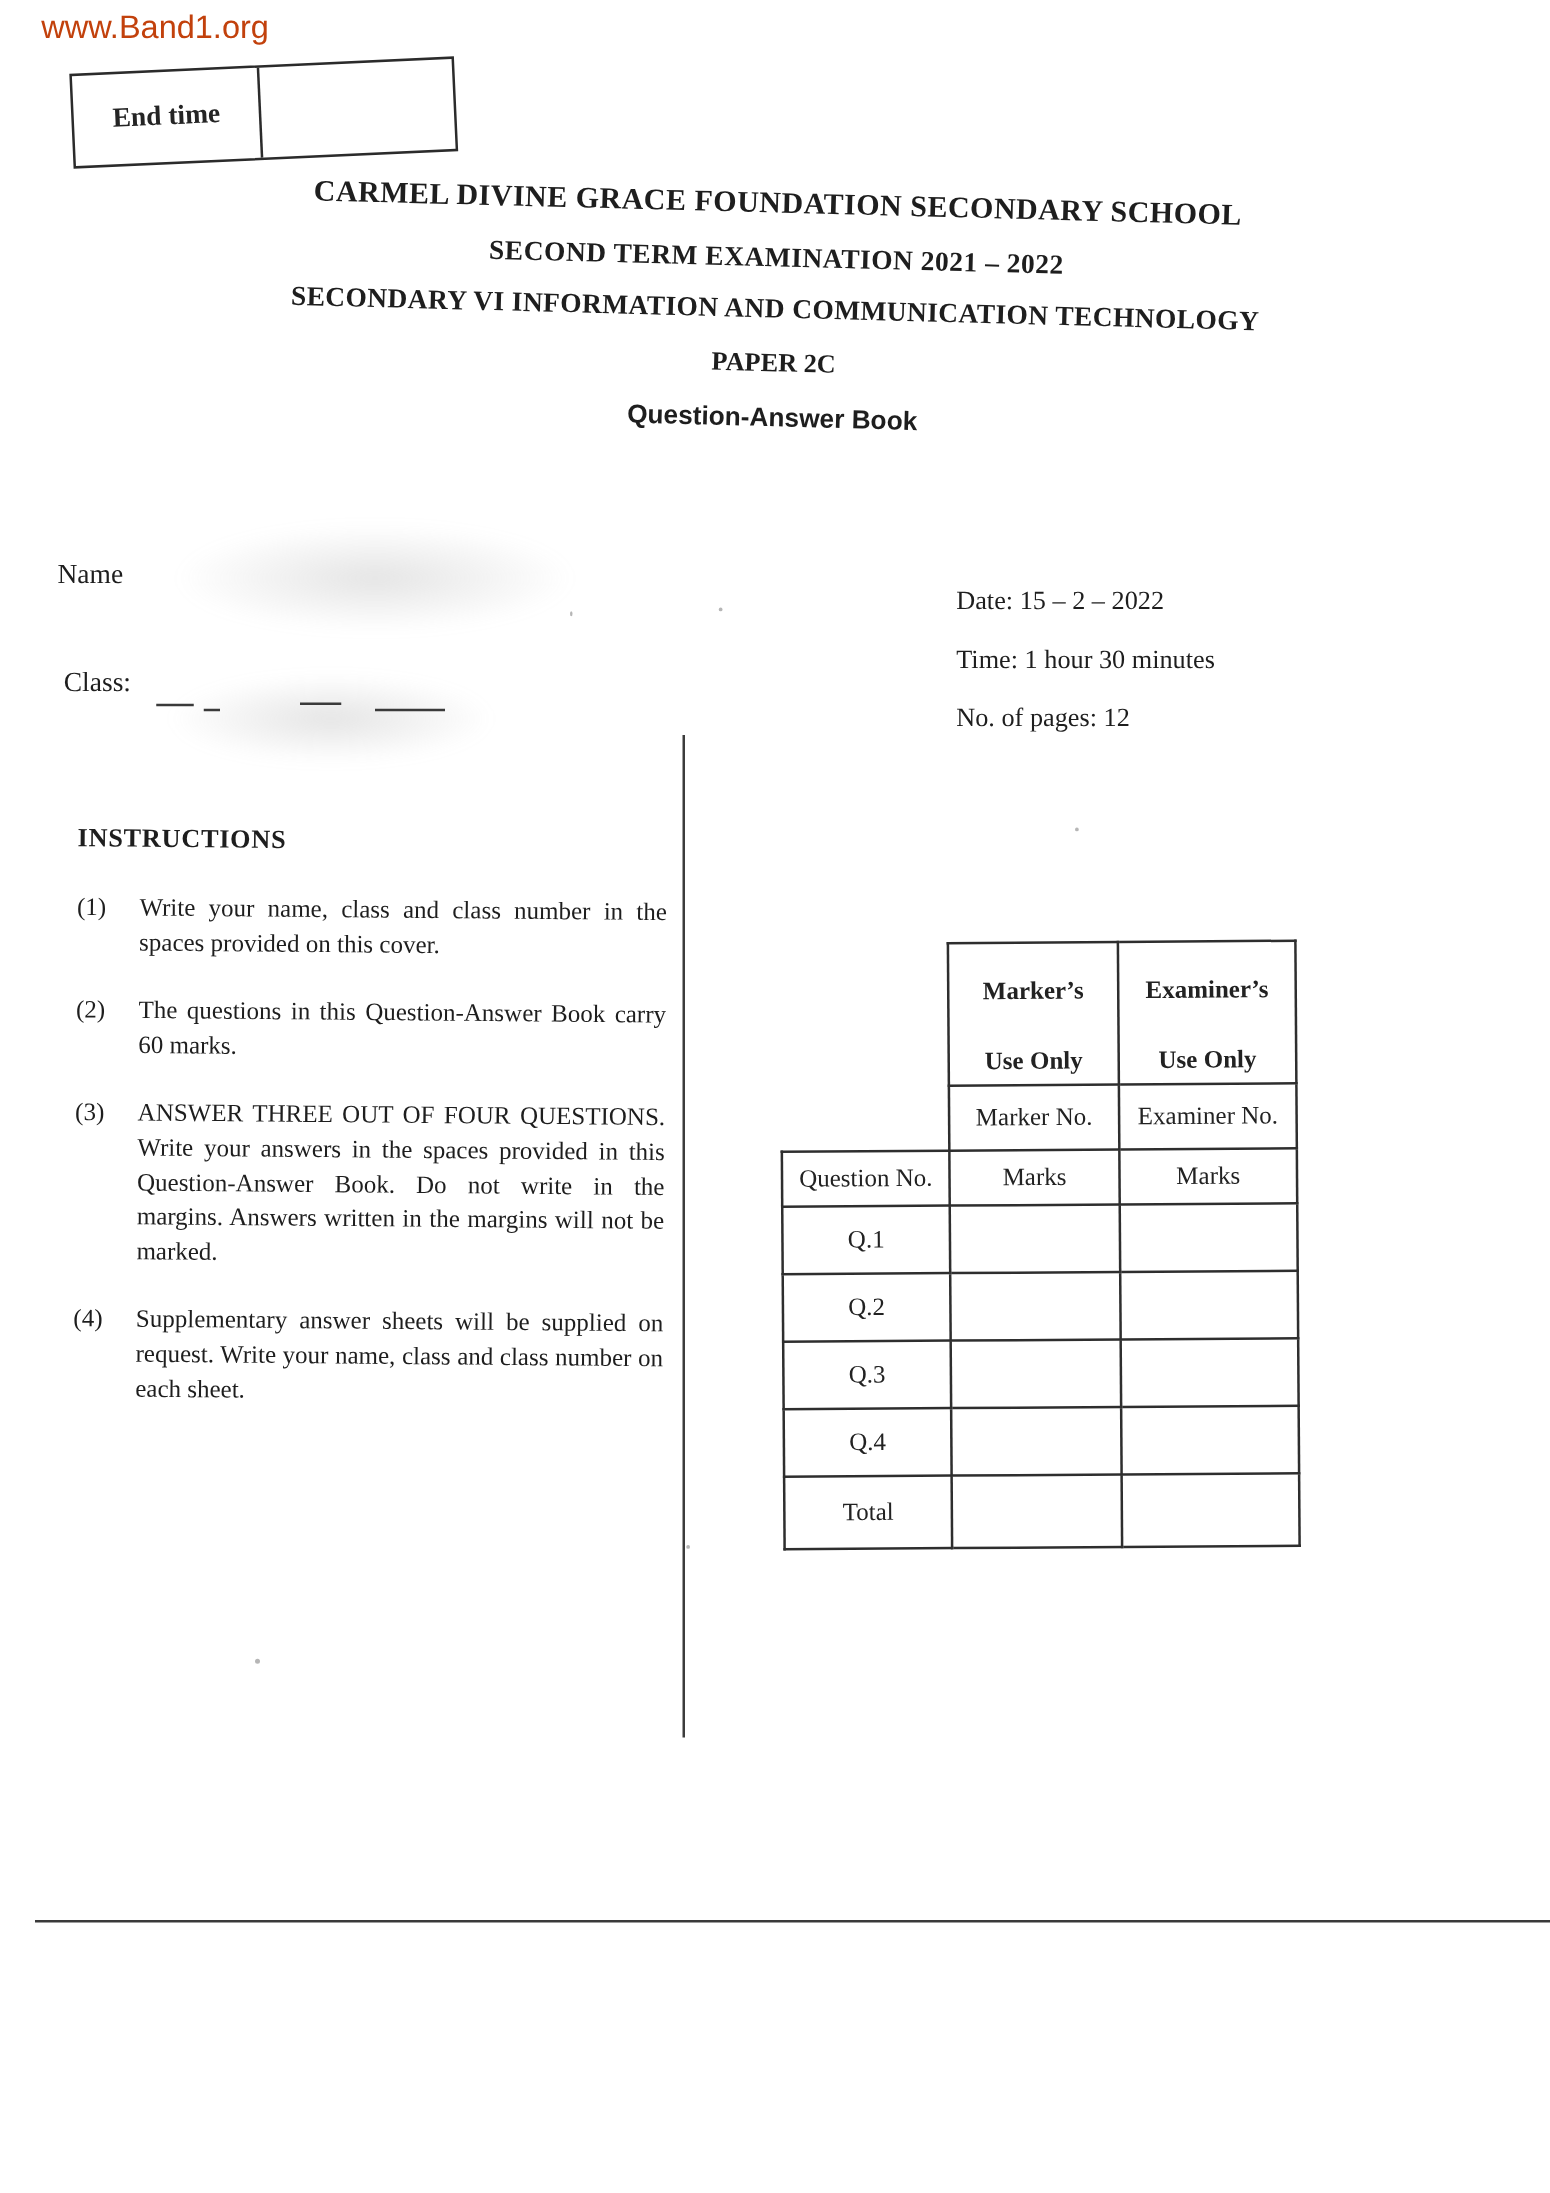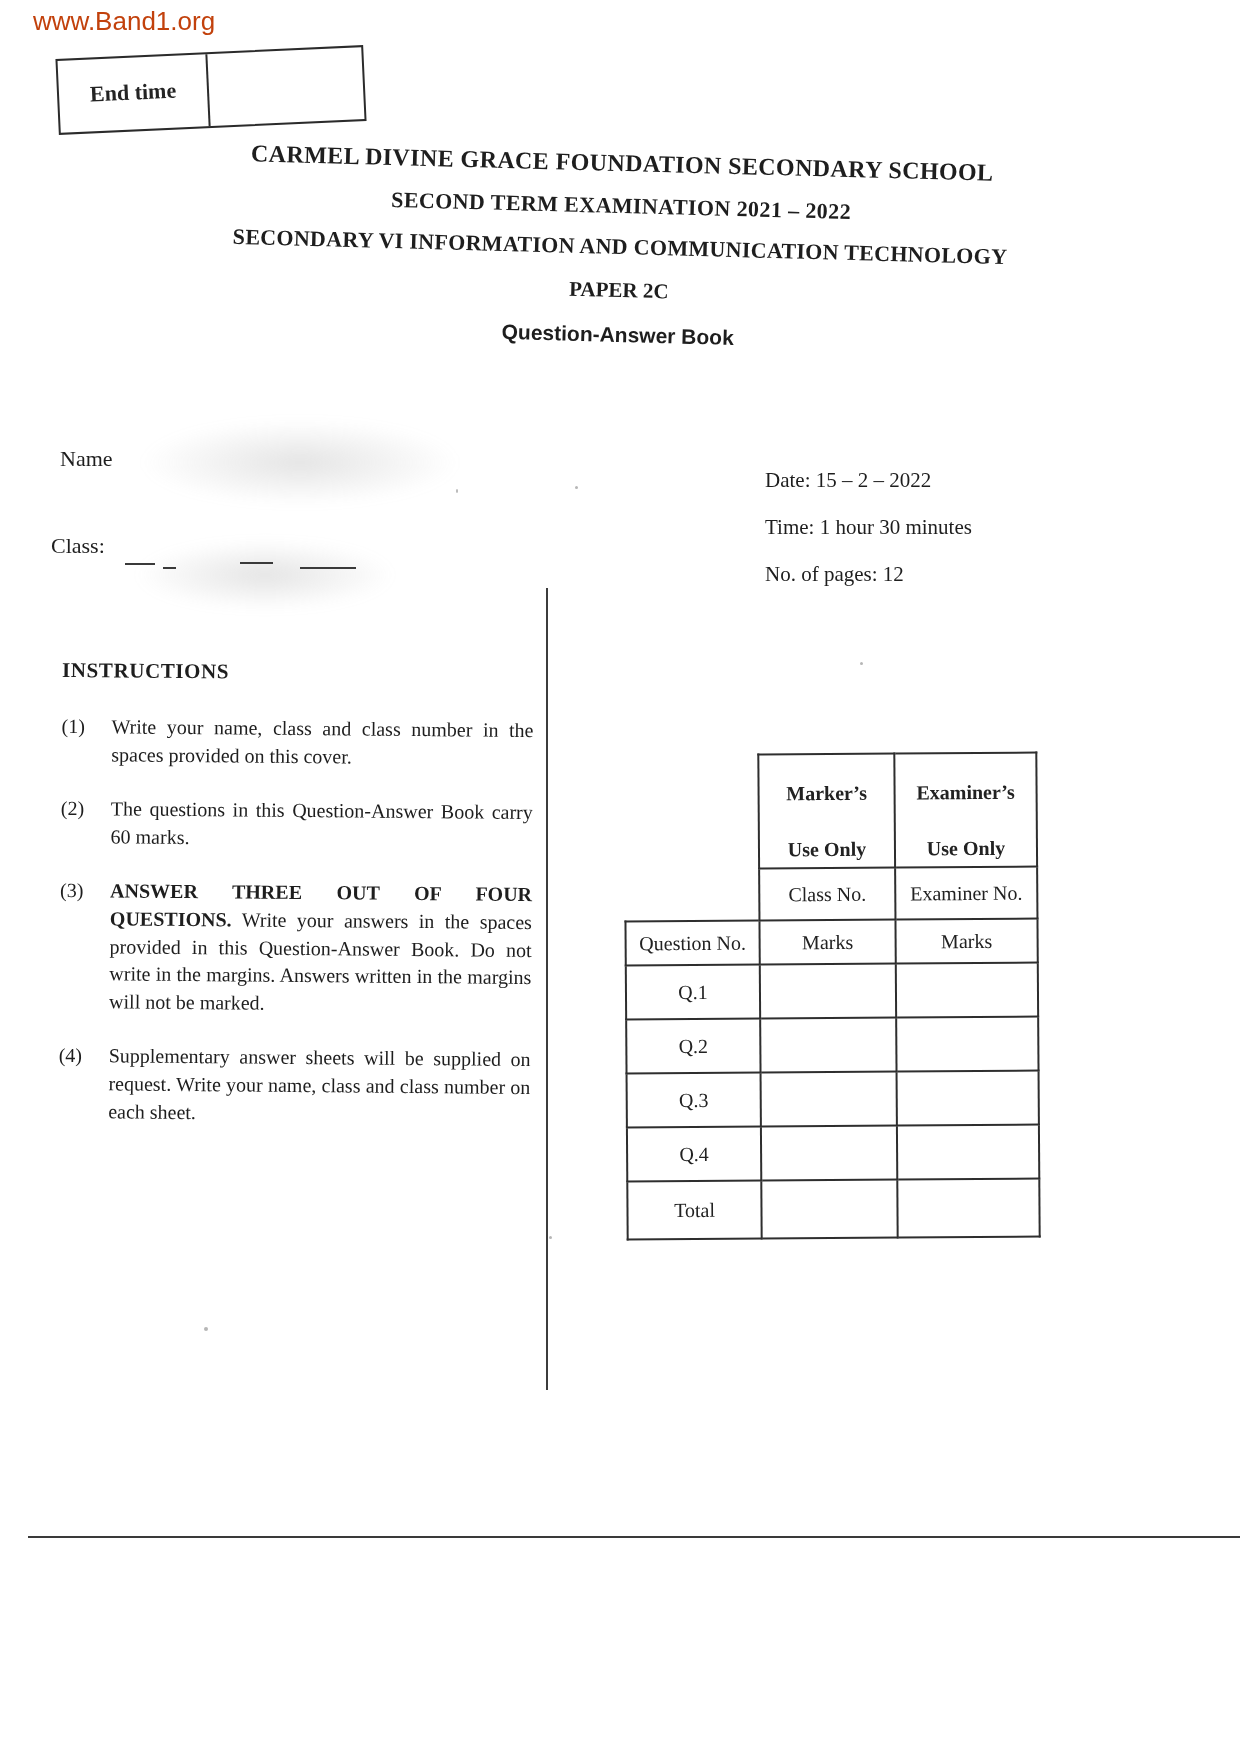--- a/index.html
+++ b/index.html
@@ -38,21 +38,21 @@
     text-align:center; font-weight:bold;
     transform:rotate(1.5deg);
   }
   .h-school  { font-size:24px; letter-spacing:0.4px; margin-bottom:16px; }
   .h-exam    { font-size:22px; letter-spacing:0.4px; margin-bottom:15px; }
   .h-subject { font-size:22px; letter-spacing:0.3px; margin-bottom:18px; }
   .h-paper   { font-size:21px; margin-bottom:20px; }
   .h-book    { font-family:"Liberation Sans", sans-serif; font-size:21px; }
 
   
-  .name-label  { left:60px; top:446px; font-size:22px; }
+  .name-label  { left:46px; top:446px; font-size:22px; }
   .class-label { left:51px; top:533px; font-size:22px; }
   .smudge {
     background:radial-gradient(ellipse at center, rgba(160,160,160,0.28), rgba(255,255,255,0) 70%);
     filter:blur(6px);
   }
   .smudge1 { left:140px; top:420px; width:320px; height:85px; }
   .smudge2 { left:135px; top:540px; width:260px; height:70px; }
   .blank-line { height:0; border-bottom:2px solid #3a3a3a; }
   .u1 { left:125px; top:563px; width:30px; }
   .u2 { left:163px; top:567px; width:13px; }
@@ -65,21 +65,21 @@
 
   
   .divider-vertical { left:546px; top:588px; width:2px; height:802px; background:#3c3c3c; }
 
   
   .instructions { left:60px; top:660px; width:472px; transform:rotate(0.5deg); }
   .instr-title { font-size:21px; font-weight:bold; letter-spacing:0.6px; margin-bottom:30px; }
   .instr-item { display:flex; margin-bottom:27px; font-size:20px; line-height:1.38; }
   .instr-num { width:50px; flex:none; }
   .instr-text { flex:1; text-align:justify; }
-  .instr-lead { font-weight:bold; }
+  .instr-lead { font-weight:normal; }
 
   
   .marks-table-wrap { left:625px; top:753px; transform:rotate(-0.4deg); }
   table.marks {
     border-collapse:collapse; table-layout:fixed; width:412px;
     font-size:20px; color:#222;
   }
   table.marks td, table.marks th {
     border:2px solid #2e2e2e; text-align:center; vertical-align:middle;
     font-weight:normal; padding:0;
@@ -181,21 +181,21 @@
         <span class="thline">Marker’s</span>
         <span class="thline">Use Only</span>
       </th>
       <th>
         <span class="thline">Examiner’s</span>
         <span class="thline">Use Only</span>
       </th>
     </tr>
     <tr class="rh2">
       <td class="noborder"></td>
-      <td>Class No.</td>
+      <td>Marker No.</td>
       <td>Examiner No.</td>
     </tr>
     <tr class="rh3">
       <td>Question No.</td>
       <td>Marks</td>
       <td>Marks</td>
     </tr>
     <tr class="rhq">
       <td>Q.1</td>
       <td></td>

